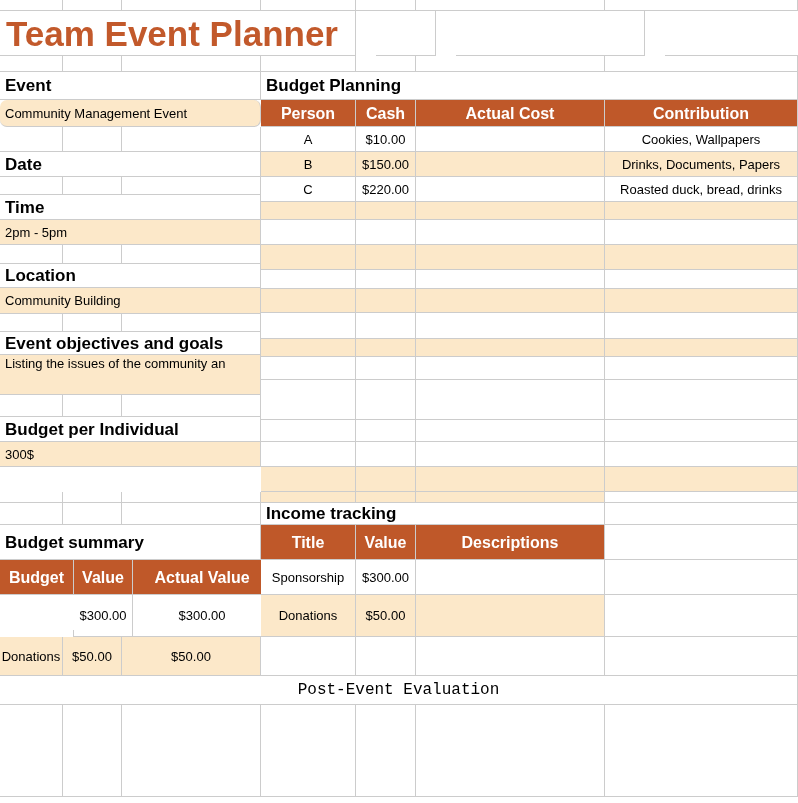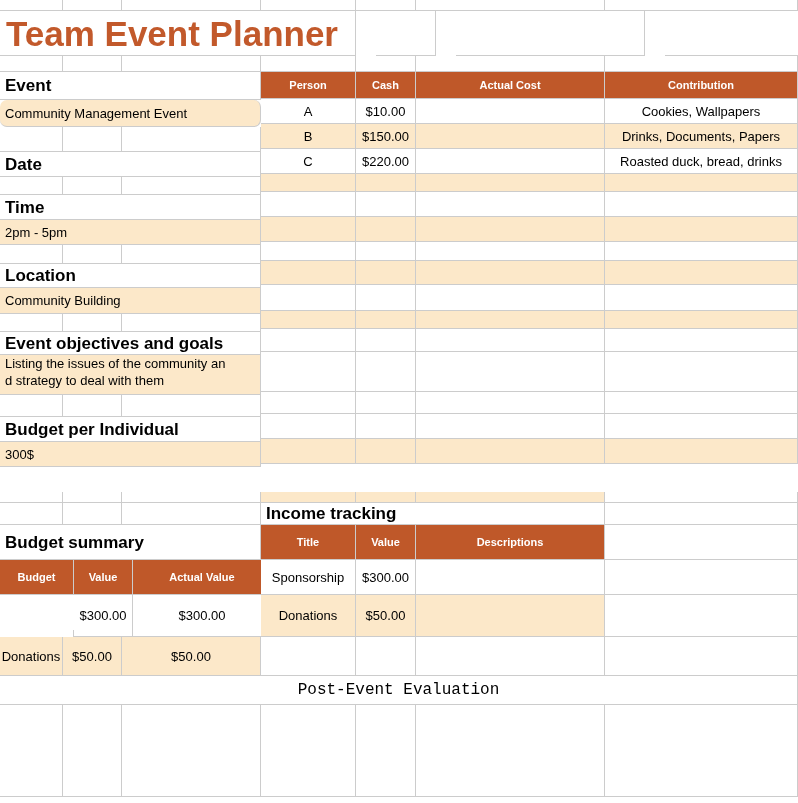--- a/index.html
+++ b/index.html
@@ -18,21 +18,21 @@
   .c{
     box-sizing:border-box;flex:0 0 auto;
     border-right:1px solid var(--gridline);
     border-bottom:1px solid var(--gridline);
     display:flex;align-items:center;justify-content:center;
     font-size:13px;line-height:15px;overflow:hidden;background:#fff;
   }
   .c.leftal{justify-content:flex-start;padding-left:5px;}
   .lab{font-weight:bold;font-size:17px;background:#fff;}
   .cream{background:var(--row-cream);}
-  .hc{background:var(--header-orange);color:#fff;font-weight:bold;font-size:11px;}
+  .hc{background:var(--header-orange);color:#fff;font-weight:bold;font-size:16px;}
   .title-cell{
     font-weight:bold;font-size:35px;color:var(--accent-orange);
     letter-spacing:0px;padding-left:6px;justify-content:flex-start;
   }
   .wrap2{display:flex;flex-direction:column;align-items:center;justify-content:center;line-height:15px;}
   .wrap2 span{display:block;text-align:center;}
   .objlines{display:flex;flex-direction:column;justify-content:center;line-height:17px;}
   .postevent{
     box-sizing:border-box;display:flex;align-items:center;justify-content:center;
     font-size:16px;background:#fff;
@@ -95,32 +95,32 @@
     <div class="c lab leftal" style="width:261px;height:24px;">Location</div>
     <div class="c cream leftal" style="width:261px;height:26px;">Community Building</div>
     <div class="r" style="height:18px;">
       <div class="c" style="width:63px;height:18px;"></div>
       <div class="c" style="width:59px;height:18px;"></div>
       <div class="c" style="width:139px;height:18px;"></div>
     </div>
     <div class="c lab leftal" style="width:261px;height:23px;">Event objectives and goals</div>
     <div class="c cream leftal objlines" style="width:261px;height:40px;align-items:flex-start;">
       <span>Listing the issues of the community an</span>
-      <span>d strategy to deal with them</span>
     </div>
     <div class="r" style="height:22px;">
       <div class="c" style="width:63px;height:22px;"></div>
       <div class="c" style="width:59px;height:22px;"></div>
       <div class="c" style="width:139px;height:22px;"></div>
     </div>
     <div class="c lab leftal" style="width:261px;height:25px;">Budget per Individual</div>
     <div class="c cream leftal" style="width:261px;height:25px;">300$</div>
   </div>
 
   <div class="blk" style="left:261px;top:72px;width:537px;">
+    <div class="c lab leftal" style="width:537px;height:28px;">Budget Planning</div>
     <div class="r" style="height:27px;">
       <div class="c hc" style="width:95px;height:27px;">Person</div>
       <div class="c hc" style="width:60px;height:27px;">Cash</div>
       <div class="c hc" style="width:189px;height:27px;">Actual Cost</div>
       <div class="c hc" style="width:193px;height:27px;">Contribution</div>
     </div>
     <div class="r" style="height:25px;">
       <div class="c" style="width:95px;height:25px;">A</div>
       <div class="c" style="width:60px;height:25px;">$10.00</div>
       <div class="c" style="width:189px;height:25px;"></div>

